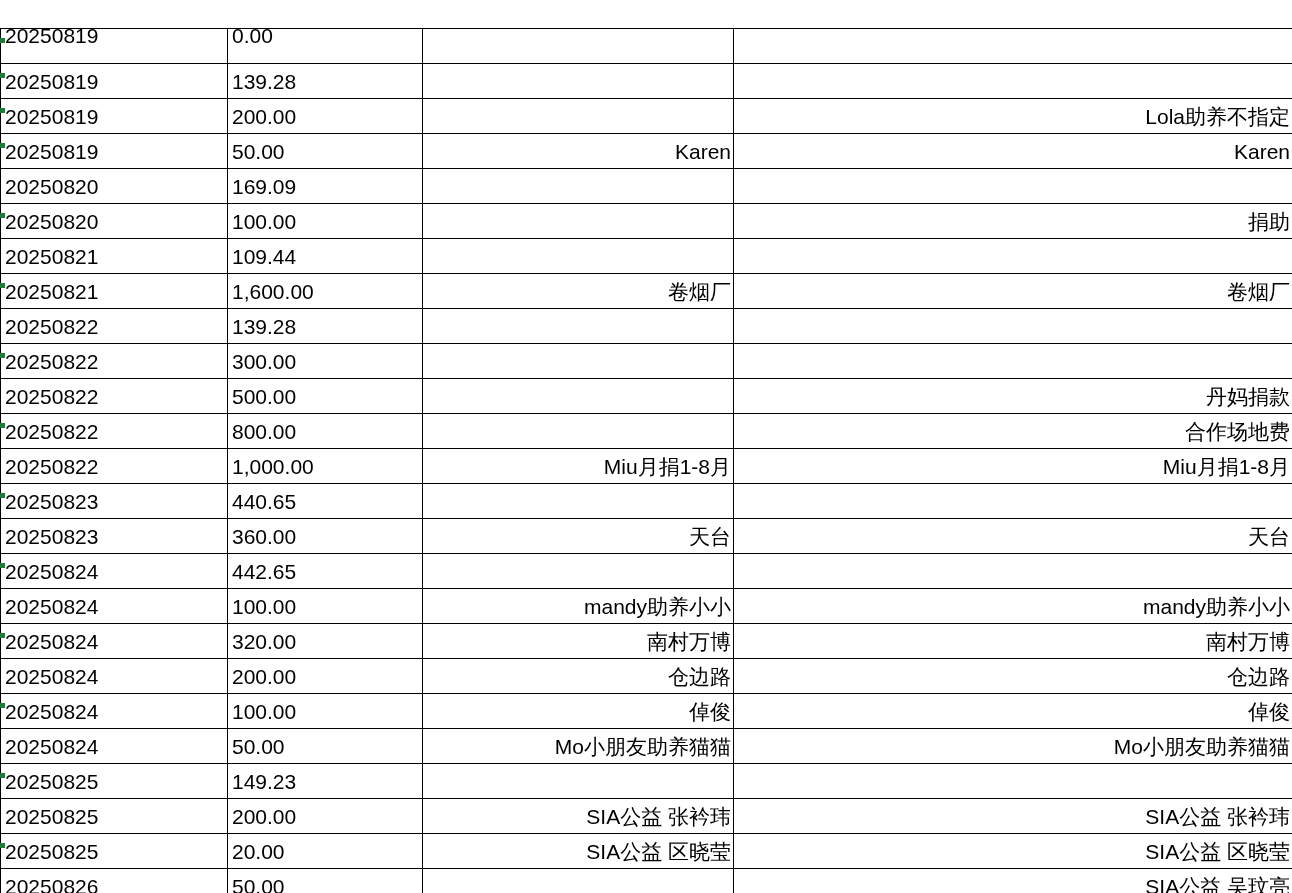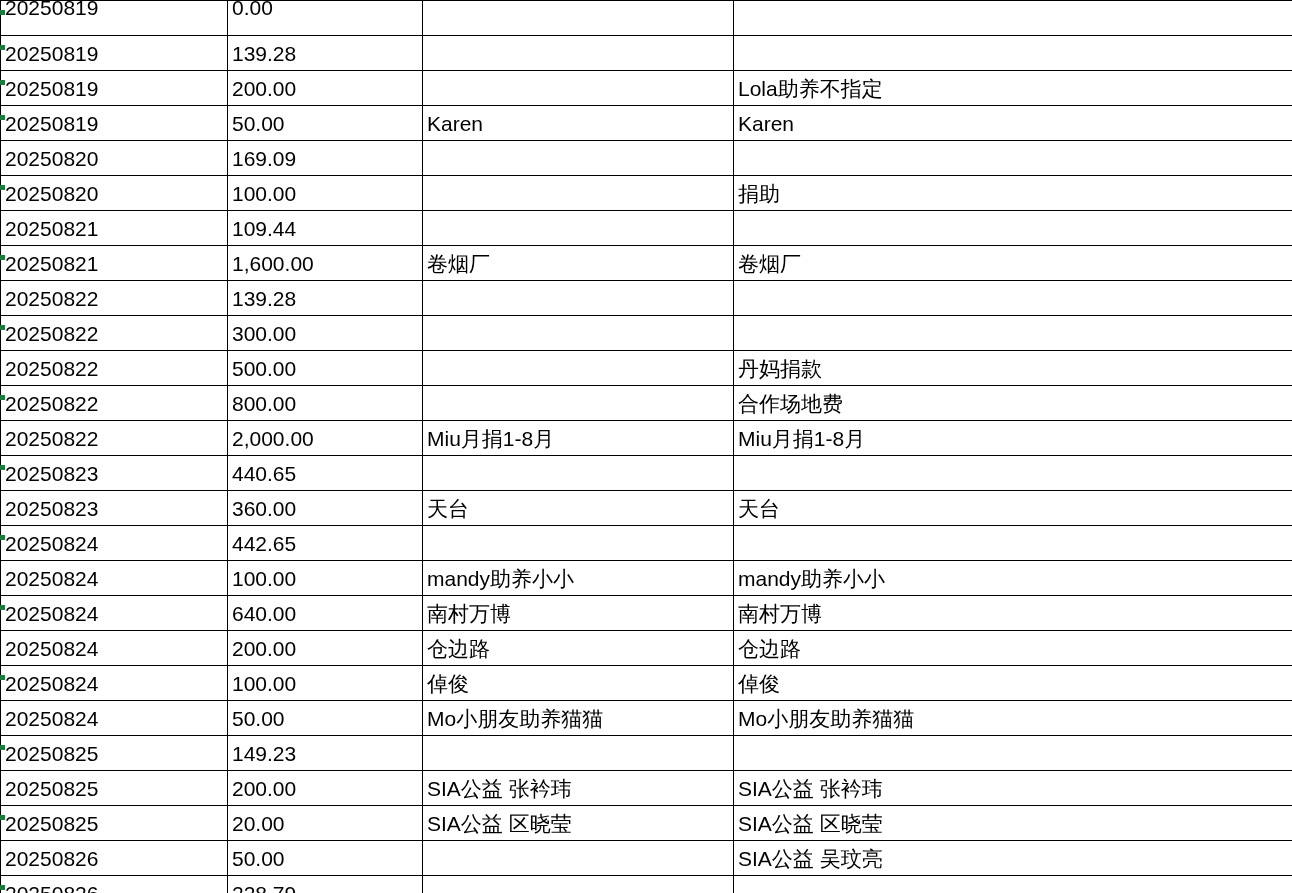--- a/index.html
+++ b/index.html
@@ -10,20 +10,21 @@
   body {
     width: 1292px;
     height: 893px;
     overflow: hidden;
     font-family: "Liberation Sans", sans-serif;
   }
   #sheet {
     position: relative;
     width: 1292px;
     height: 735px;
+    margin-top: 28px;
   }
   table.grid {
     border-collapse: collapse;
     table-layout: fixed;
     width: 1292px;
     margin: 0;
     padding: 0;
   }
   table.grid col.c-date  { width: 227px; }
   table.grid col.c-amt   { width: 195px; }
@@ -43,21 +44,21 @@
     overflow: hidden;
   }
   table.grid tr td:first-child {
     border-left: 1px solid #000000;
   }
   table.grid tr:first-child td {
     border-top: 1px solid #000000;
   }
   td.date { text-align: left; }
   td.amt  { text-align: left; padding-right: 6px; }
-  td.note { text-align: left; }
+  td.note { text-align: right; }
 
   
   .clip-row td {
     height: 12px;
     line-height: 8px;
   }
   .clip-row td .clip-inner {
     display: block;
     margin-top: -22px;
     font-size: 21px;
@@ -161,21 +162,21 @@
         <td class="note">丹妈捐款</td>
       </tr>
       <tr>
         <td class="date">20250822</td>
         <td class="amt">800.00</td>
         <td class="note"></td>
         <td class="note">合作场地费</td>
       </tr>
       <tr>
         <td class="date">20250822</td>
-        <td class="amt">2,000.00</td>
+        <td class="amt">1,000.00</td>
         <td class="note">Miu月捐1-8月</td>
         <td class="note">Miu月捐1-8月</td>
       </tr>
       <tr>
         <td class="date">20250823</td>
         <td class="amt">440.65</td>
         <td class="note"></td>
         <td class="note"></td>
       </tr>
       <tr>
@@ -191,21 +192,21 @@
         <td class="note"></td>
       </tr>
       <tr>
         <td class="date">20250824</td>
         <td class="amt">100.00</td>
         <td class="note">mandy助养小小</td>
         <td class="note">mandy助养小小</td>
       </tr>
       <tr>
         <td class="date">20250824</td>
-        <td class="amt">640.00</td>
+        <td class="amt">320.00</td>
         <td class="note">南村万博</td>
         <td class="note">南村万博</td>
       </tr>
       <tr>
         <td class="date">20250824</td>
         <td class="amt">200.00</td>
         <td class="note">仓边路</td>
         <td class="note">仓边路</td>
       </tr>
       <tr>

